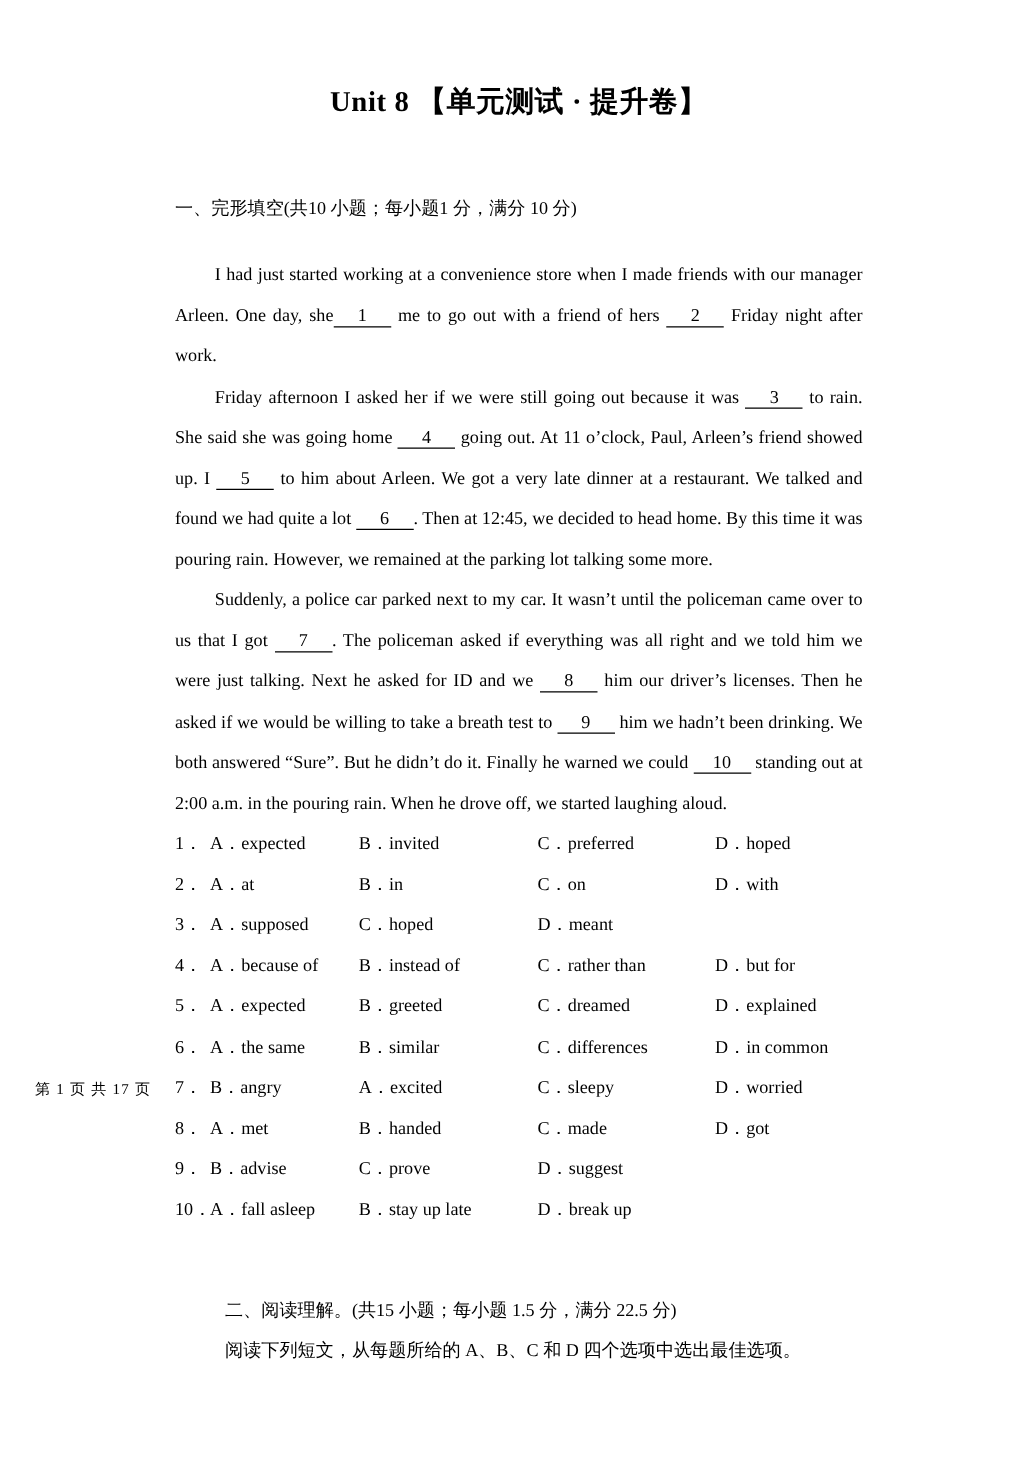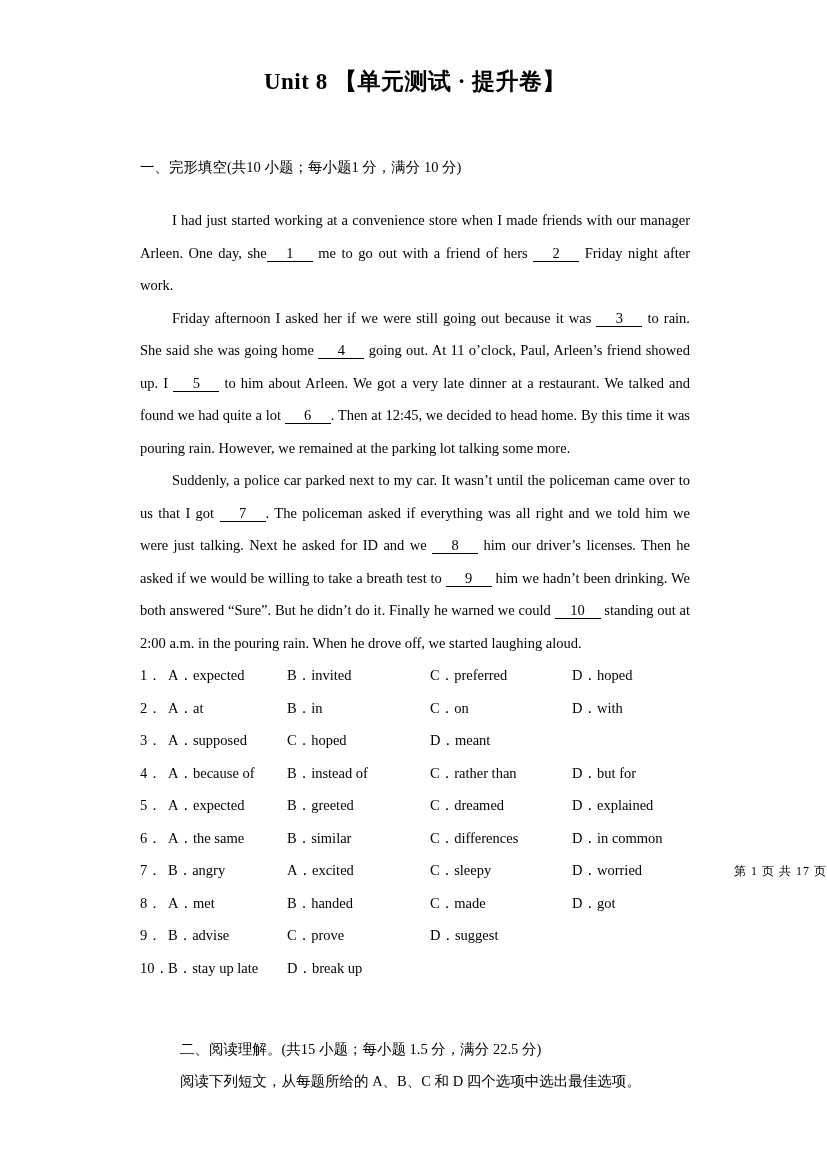--- a/index.html
+++ b/index.html
@@ -62,21 +62,21 @@
   .instruction {
     font-size: 14.5px;
     line-height: 30px;
     margin: 6px 0 0 0;
   }
   .footer {
     position: absolute;
     left: 0;
     right: 0;
     bottom: 32px;
-    text-align: right;
+    text-align: left;
     font-size: 12px;
     letter-spacing: 1px;
     padding-left: 28px;
   }
 </style>
 </head>
 <body>
 
 <div class="page">
 
@@ -148,20 +148,21 @@
           <span class="qcell">D．got</span>
         </div>
         <div class="qrow">
           <span class="qcell">9．</span>
           <span class="qcell">B．advise</span>
           <span class="qcell">C．prove</span>
           <span class="qcell">D．suggest</span>
         </div>
         <div class="qrow">
           <span class="qcell">10．</span>
+          <span class="qcell">A．fall asleep</span>
           <span class="qcell">B．stay up late</span>
           <span class="qcell">D．break up</span>
         </div>
       </div>
   </section>
 
   <section class="reading">
     <p class="section-heading">二、阅读理解。(共15 小题；每小题 1.5 分，满分 22.5 分)</p>
     <p class="instruction">阅读下列短文，从每题所给的 A、B、C 和 D 四个选项中选出最佳选项。</p>
   </section>

